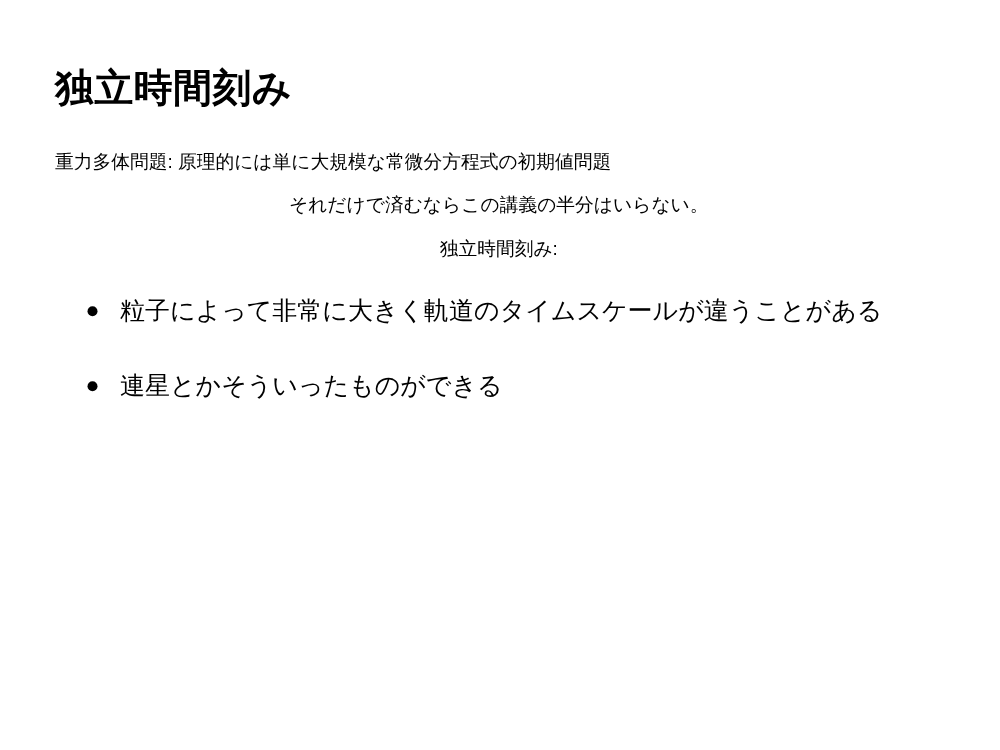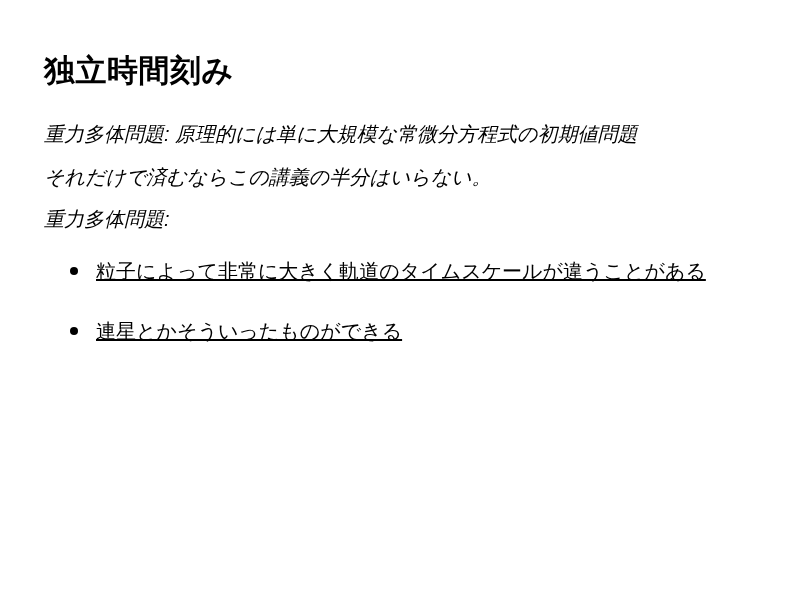--- a/index.html
+++ b/index.html
@@ -26,42 +26,41 @@
     font-weight: bold;
     line-height: 1.2;
     margin: 0 0 30px 0;
     letter-spacing: 0.5px;
   }
   .body-block {
     margin: 0;
     padding: 0;
   }
   .para {
-    font-size: 20px;
+    font-size: 15px;
     line-height: 1.52;
     margin: 0 0 12px 0;
     max-width: 710px;
-    font-style: italic;
   }
   .para.tight {
     margin-bottom: 12px;
+    text-align: center;
   }
   .bullet-list {
     list-style: none;
     margin: 22px 0 0 0;
     padding: 0 0 0 26px;
   }
   .bullet-item {
     position: relative;
     font-size: 20px;
     line-height: 1.5;
     margin: 0 0 30px 0;
     padding-left: 26px;
     max-width: 660px;
-    text-decoration: underline;
   }
   .bullet-item:last-child {
     margin-bottom: 16px;
   }
   .bullet-dot {
     position: absolute;
     left: 0;
     top: 0.55em;
     width: 8px;
     height: 8px;
@@ -72,21 +71,21 @@
 </head>
 <body>
 
 <div class="slide">
 
   <h1 class="slide-title">独立時間刻み</h1>
 
   <div class="body-block">
     <p class="para">重力多体問題: 原理的には単に大規模な常微分方程式の初期値問題</p>
     <p class="para tight">それだけで済むならこの講義の半分はいらない。</p>
-    <p class="para tight">重力多体問題:</p>
+    <p class="para tight">独立時間刻み:</p>
 
     <ul class="bullet-list">
       <li class="bullet-item">
         <span class="bullet-dot"></span>
         <span>粒子によって非常に大きく軌道のタイムスケールが違うことがある</span>
       </li>
       <li class="bullet-item">
         <span class="bullet-dot"></span>
         <span>連星とかそういったものができる</span>
       </li>

